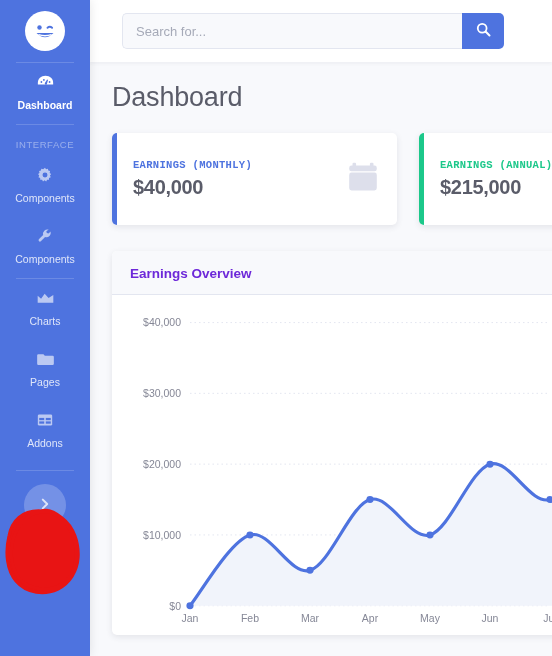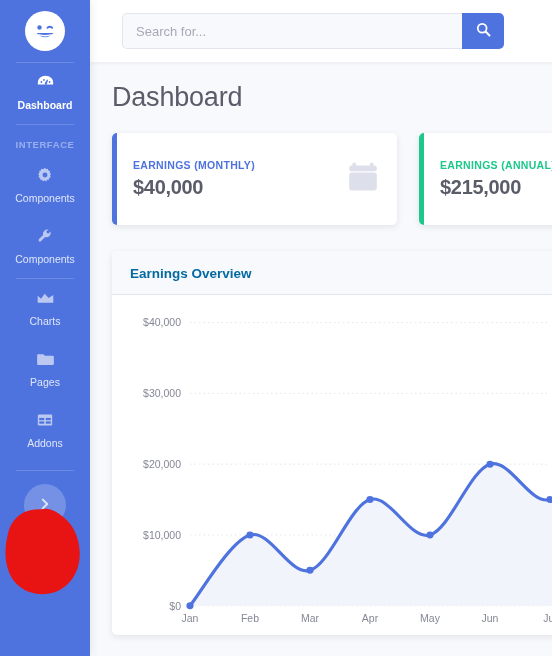--- a/index.html
+++ b/index.html
@@ -31,21 +31,21 @@
     display: flex; align-items: center; justify-content: center;
   }
   .brand-logo svg { display:block; }
 
   .sb-divider {
     height: 0; border-top: 1px solid rgba(255,255,255,.17);
     margin: 0 16px;
   }
   .sb-heading {
     color: rgba(255,255,255,.42);
-    font-size: 9.5px; font-weight: bold; letter-spacing: .06em;
+    font-size: 9.5px; font-weight: normal; letter-spacing: .06em;
     text-align: center;
     padding: 14px 0 6px;
     text-transform: uppercase;
   }
   .nav-item {
     display: block; text-align: center;
     padding: 10px 2px 11px;
     text-decoration: none;
     cursor: pointer;
   }
@@ -147,20 +147,21 @@
     width: 4.5px;
   }
   .stat-card.primary::before { background: #4e73df; }
   .stat-card.success::before { background: #1cc88a; }
   .stat-body { flex: 1 1 auto; }
   .stat-label {
     font-size: 10.5px; font-weight: bold;
     letter-spacing: .03em;
     margin-bottom: 5px;
     white-space: nowrap;
+    font-family: Liberation Mono, monospace;
   }
   .stat-card.primary .stat-label { color: #4e73df; }
   .stat-card.success .stat-label { color: #1cc88a; }
   .stat-value {
     font-size: 20px; font-weight: bold; color: #5a5c69;
     letter-spacing: -.3px;
   }
   .stat-icon { flex: 0 0 auto; opacity: 1; }
 
   
@@ -170,21 +171,21 @@
     border-radius: 5px;
     box-shadow: 0 2px 6px rgba(58,59,69,.11);
     overflow: hidden;
   }
   .chart-head {
     background: #f8f9fc;
     border-bottom: 1px solid #e3e6f0;
     padding: 13px 18px 12px;
   }
   .chart-head-title {
-    color: #0369a1; font-size: 13.5px; font-weight: bold;
+    color: #6d28d9; font-size: 13.5px; font-weight: bold;
   }
   .chart-body { padding: 14px 16px 6px; height: 340px; }
   .chart-svg { display:block; width: 100%; height: 100%; }
   .ytick { font-size: 10.5px; fill: #858796; font-family: "Liberation Sans", sans-serif; }
   .xtick { font-size: 10.5px; fill: #858796; font-family: "Liberation Sans", sans-serif; }
   .gridline { stroke: #e3e6f0; stroke-width: 1; stroke-dasharray: 1.5 3; }
 
   
   #annotation {
     position: absolute; left: 0; top: 0;

